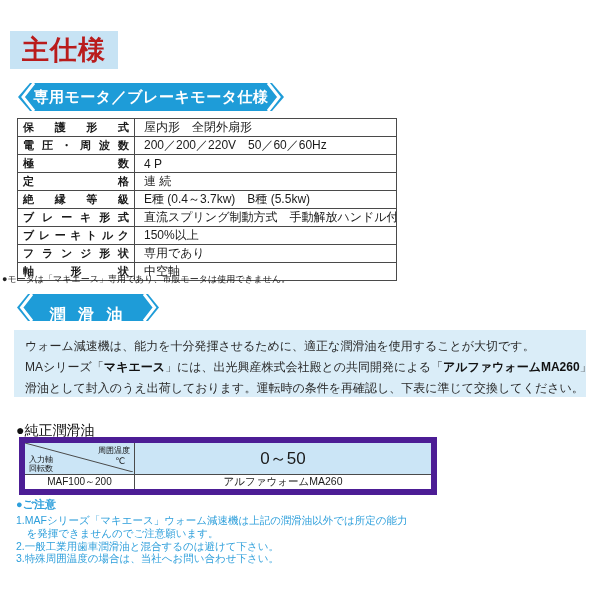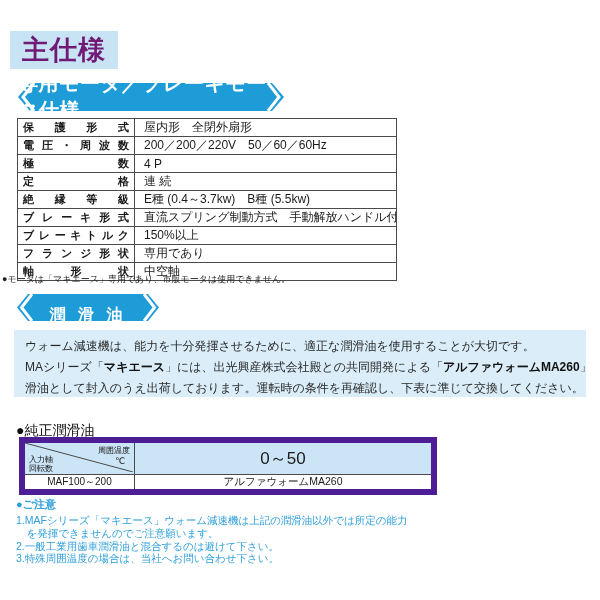--- a/index.html
+++ b/index.html
@@ -2,30 +2,30 @@
 <html><head>
 <meta charset="utf-8">
 <style>
   html,body{margin:0;padding:0;background:#fff;}
   .page{position:relative;width:600px;height:600px;background:#ffffff;
         font-family:"Liberation Sans","DejaVu Sans",sans-serif;color:#1a1a1a;overflow:hidden;}
 
   
   .title-box{position:absolute;left:10px;top:31px;width:108px;height:38px;
              background:#c7e3f4;display:flex;align-items:center;}
-  .title-box span{font-size:27px;font-weight:bold;color:#701a75;letter-spacing:1px;padding-left:12px;}
+  .title-box span{font-size:27px;font-weight:bold;color:#b91c1c;letter-spacing:1px;padding-left:12px;}
 
   
   .banner{position:absolute;}
   .banner svg{position:absolute;left:0;top:0;}
   .banner .banner-text{position:absolute;left:0;top:0;width:100%;height:100%;
                        display:flex;align-items:center;justify-content:center;
                        color:#ffffff;font-weight:bold;}
   .banner1{left:18px;top:83px;width:266px;height:28px;}
-  .banner1 .banner-text{font-size:20px;letter-spacing:.5px;}
+  .banner1 .banner-text{font-size:15px;letter-spacing:.5px;}
   .banner2{left:17px;top:294px;width:142px;height:42px;}
   .banner2 .banner-text{font-size:16px;letter-spacing:4px;}
 
   
   .spec-table{position:absolute;left:17px;top:118px;width:380px;
               border-collapse:collapse;table-layout:fixed;border-radius:8px;}
   .spec-table td{border:1px solid #4a4a4a;height:17px;padding:0;vertical-align:middle;
                  white-space:nowrap;overflow:hidden;}
   .spec-table td.lbl{width:106px;font-size:11px;font-weight:bold;padding:0 5px;
                      text-align:justify;text-align-last:justify;}

